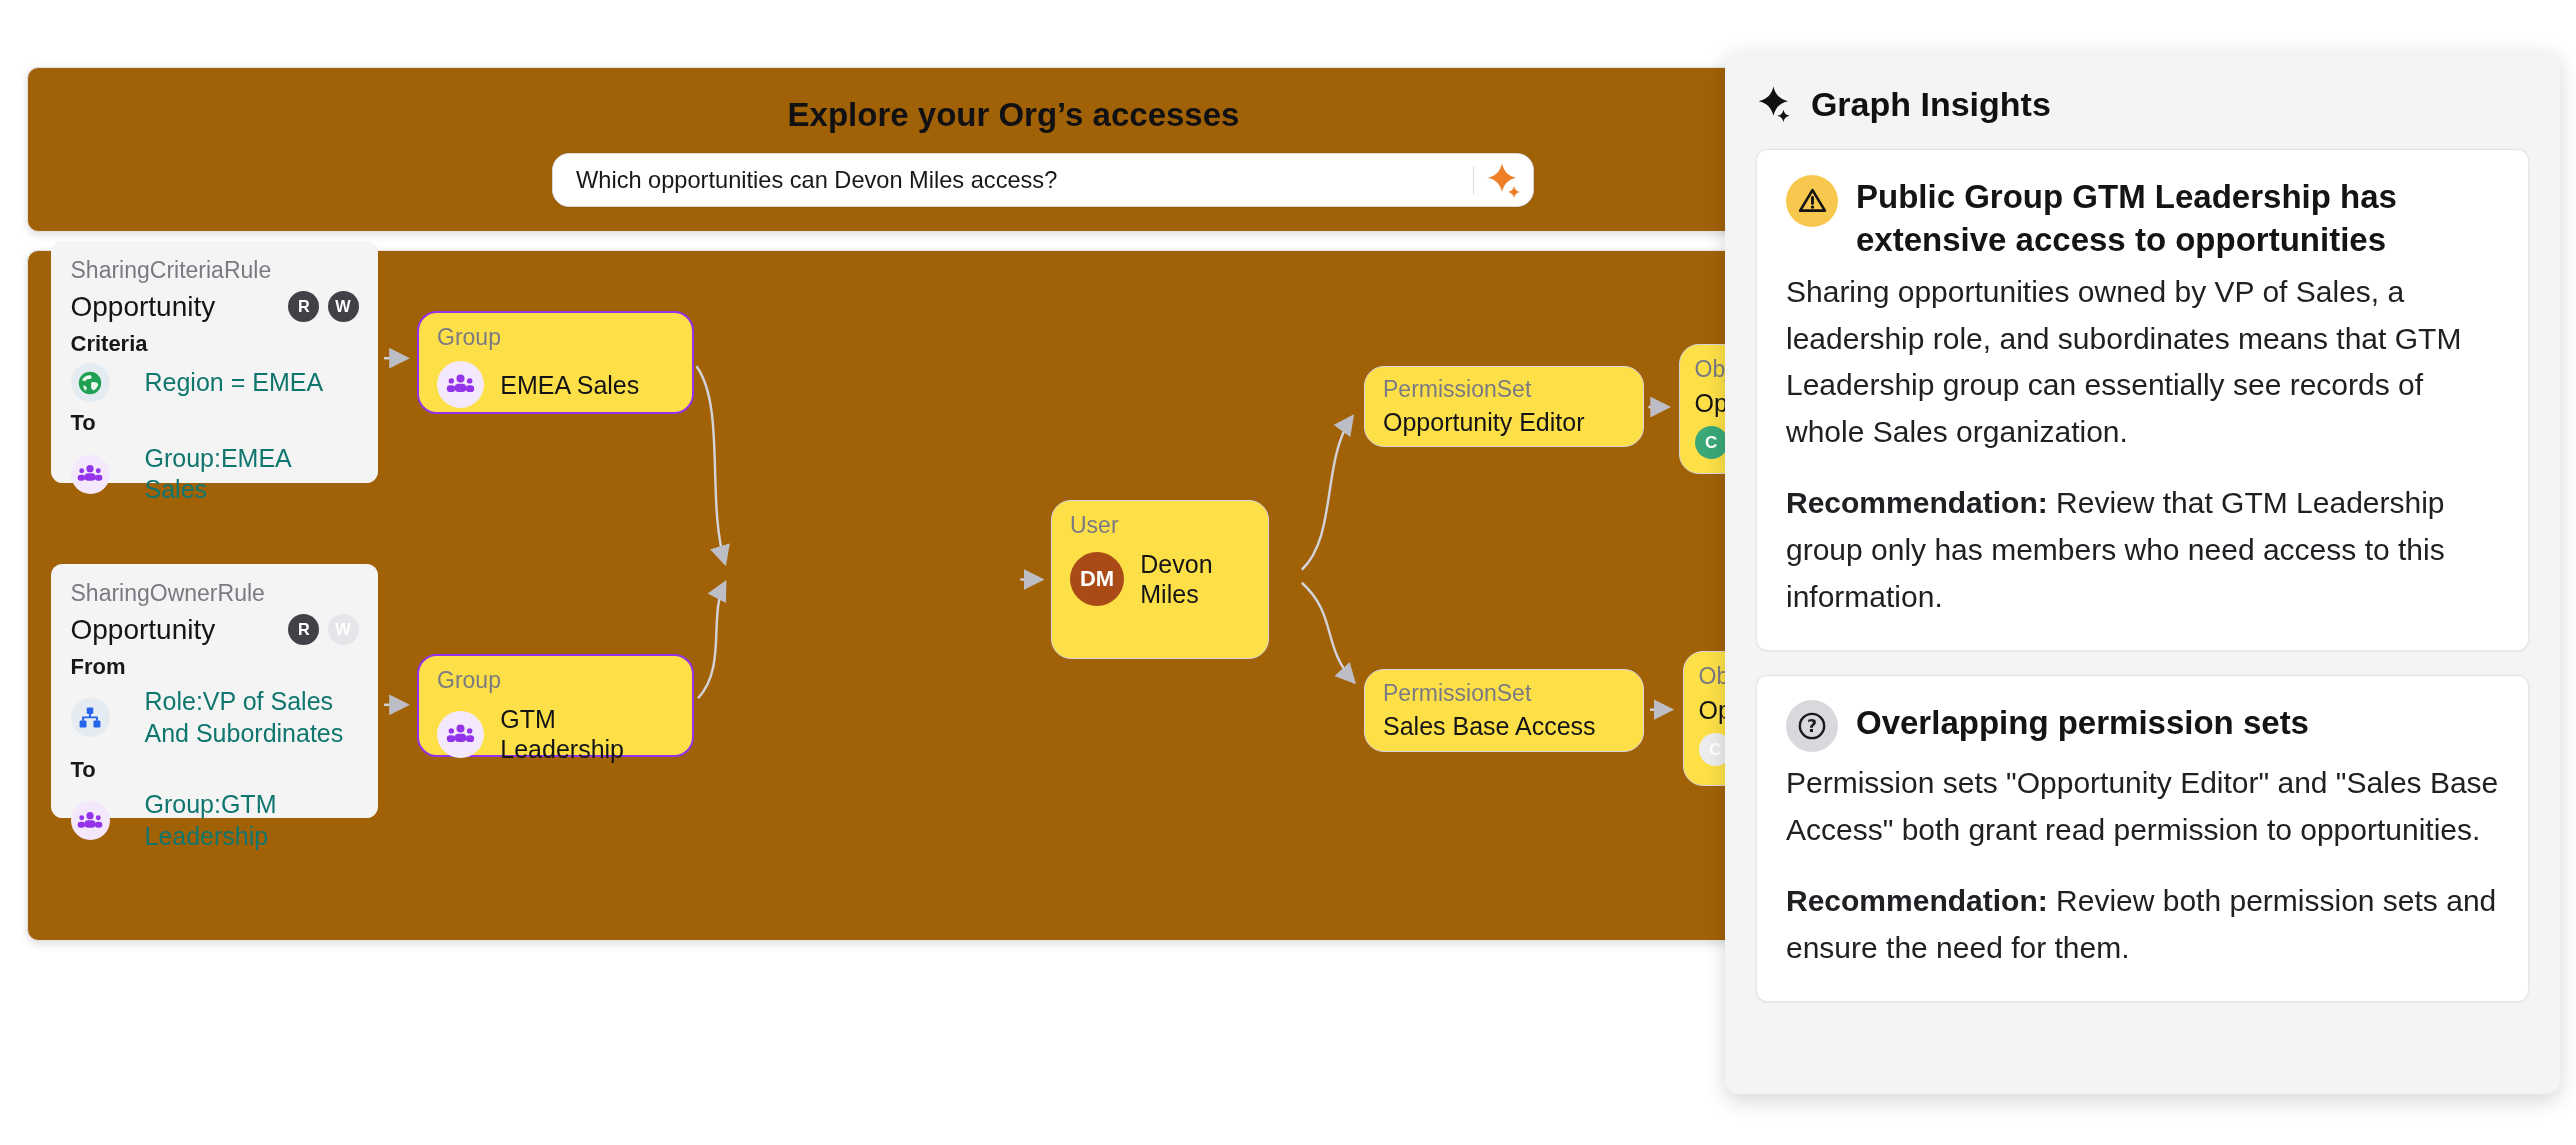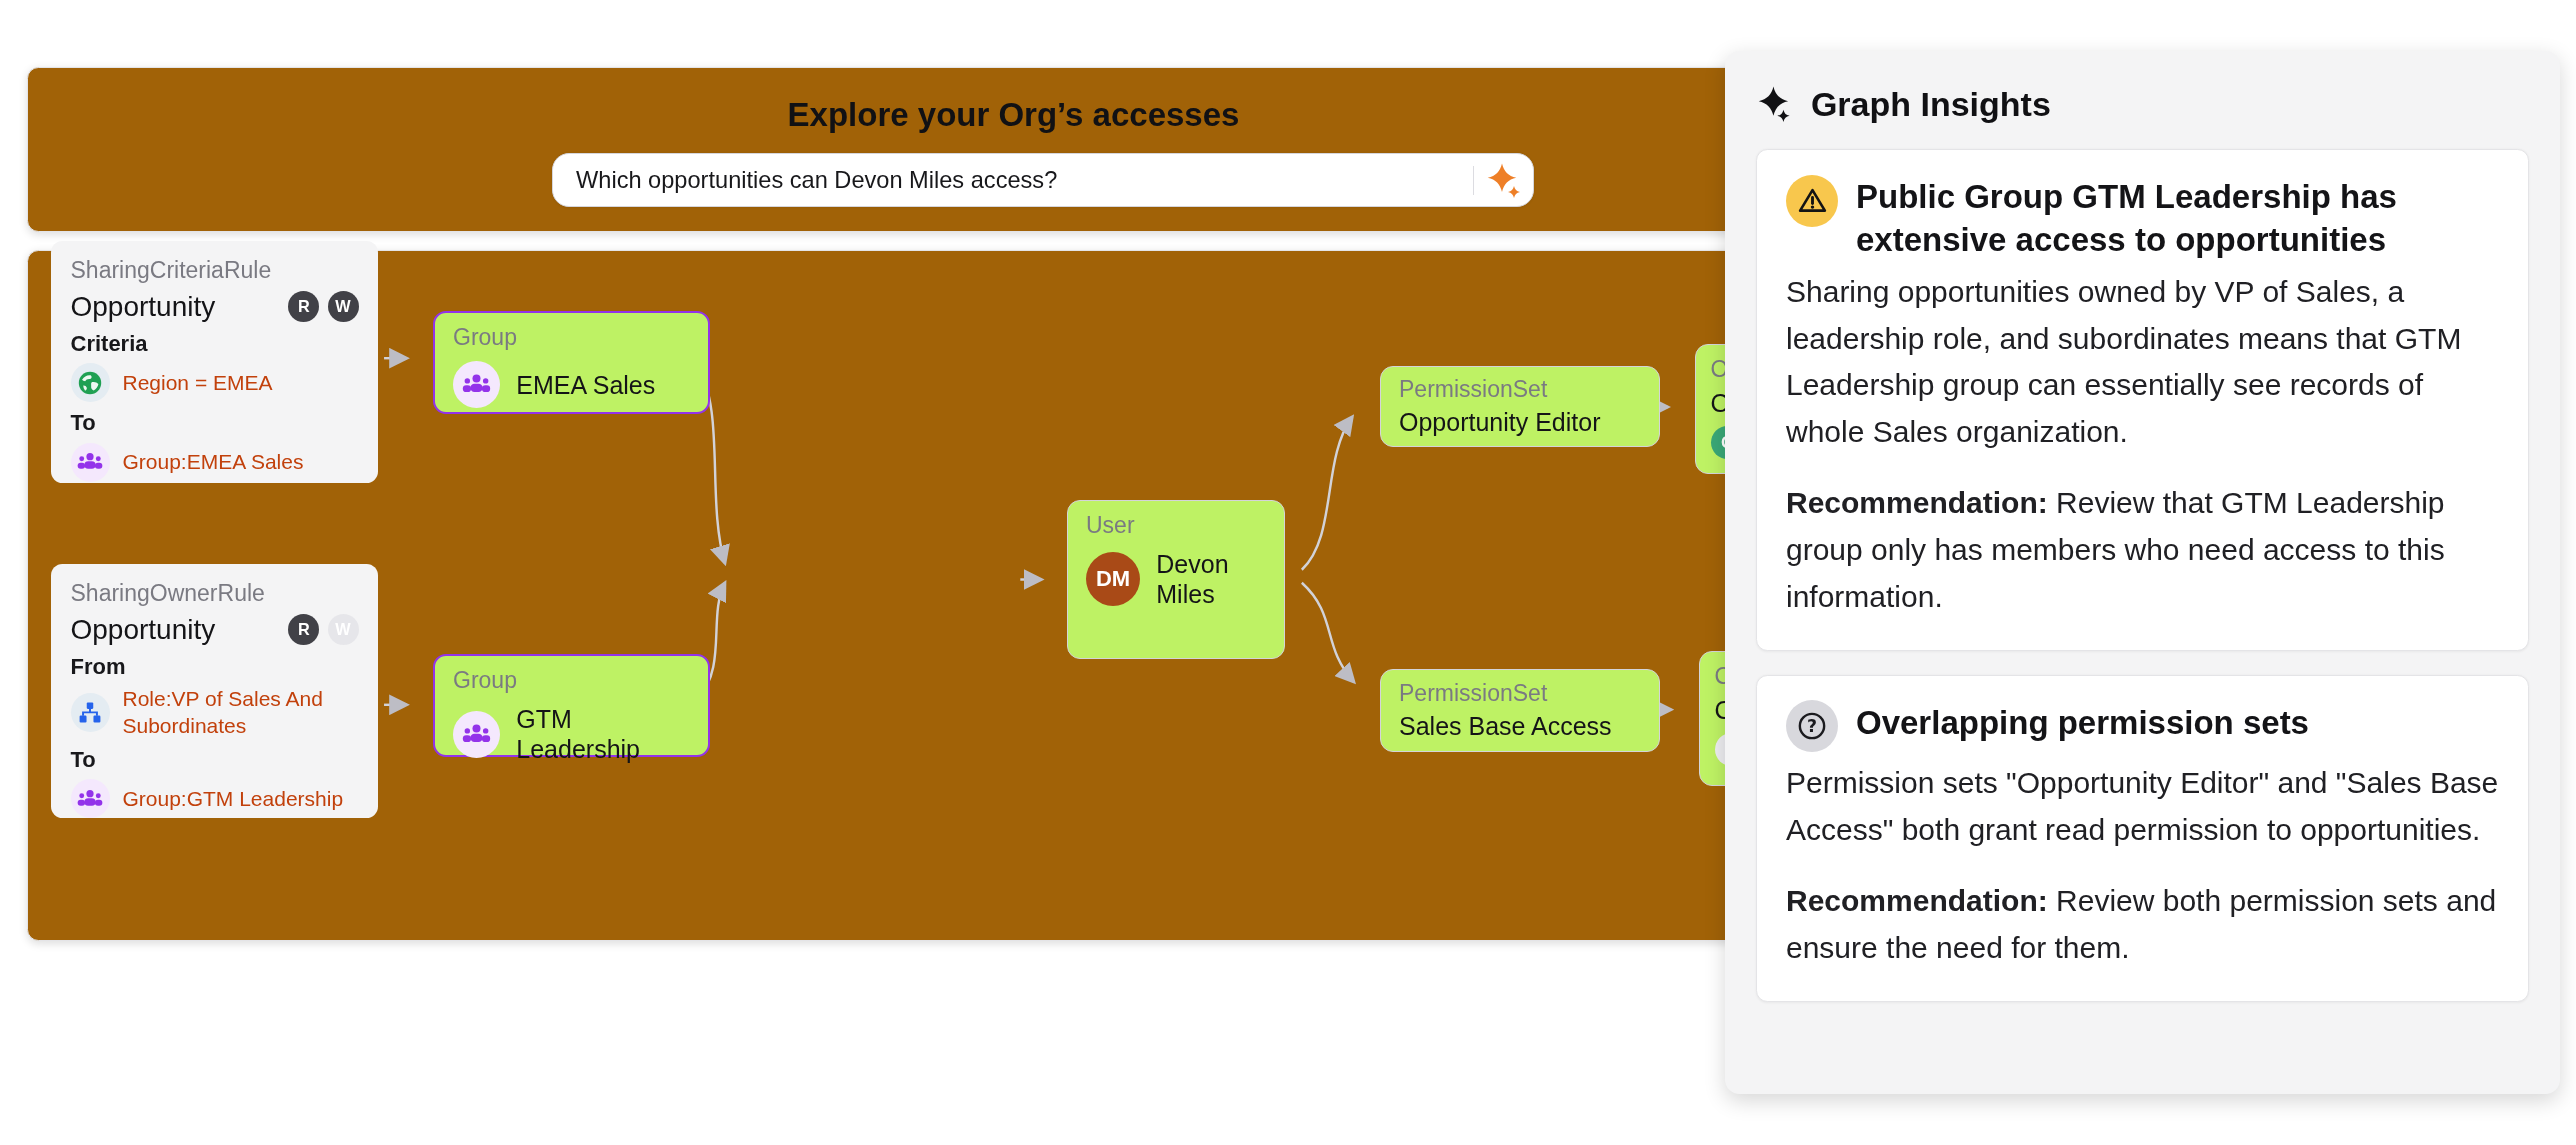--- a/index.html
+++ b/index.html
@@ -33,29 +33,29 @@
   }
   .rule-type{font-size:23px;color:#7a7a82;margin-bottom:6.5px;}
   .rule-head{display:flex;align-items:center;justify-content:space-between;margin-bottom:8.1px;}
   .rule-obj{font-size:28px;color:#141417;}
   .badges{display:flex;gap:8.1px;}
   .badge{width:31px;height:31px;border-radius:50%;display:flex;align-items:center;justify-content:center;
          font-size:16.3px;font-weight:bold;color:#fff;}
   .badge.dark{background:#414147;}
   .badge.inactive{background:#e6e6ea;}
   .rule-label{font-size:22px;font-weight:bold;color:#18181b;margin:8.1px 0 6.5px 0;}
-  .rule-item{display:flex;align-items:center;gap:13px;font-size:21px;color:#c2410c;}
+  .rule-item{display:flex;align-items:center;gap:35px;font-size:25px;color:#0f766e;}
   .rule-item .txt{line-height:1.25;}
   .icon-circle{width:39px;height:39px;border-radius:50%;display:flex;align-items:center;justify-content:center;flex:0 0 auto;}
   .bg-slate{background:#e4ecf2;}
   .bg-purple{background:#f4e8fd;}
   
   .node{
-    position:absolute;background:#bef264;border:1.2px solid #d4d4d9;border-radius:13px;
-    padding:11.4px 18px;z-index:3;box-sizing:border-box;margin-left:16px;
+    position:absolute;background:#fde047;border:1.2px solid #d4d4d9;border-radius:20px;
+    padding:11.4px 18px;z-index:3;box-sizing:border-box;
   }
   .node.purple{border:2px solid #9333ea;}
   .node.blue{border:2px solid #2563eb;}
   .node-type{font-size:23px;color:#7a7a82;}
   .node-row{display:flex;align-items:center;gap:16.3px;margin-top:9.8px;}
   .node-name{font-size:25px;color:#141417;line-height:1.2;}
   .node-ic{width:47px;height:47px;border-radius:50%;display:flex;align-items:center;justify-content:center;flex:0 0 auto;}
   .avatar{width:54px;height:54px;border-radius:50%;background:#a94a17;color:#fff;display:flex;
           align-items:center;justify-content:center;font-size:22px;font-weight:bold;flex:0 0 auto;}
   .ps-node{display:flex;flex-direction:column;justify-content:center;gap:4.9px;}

